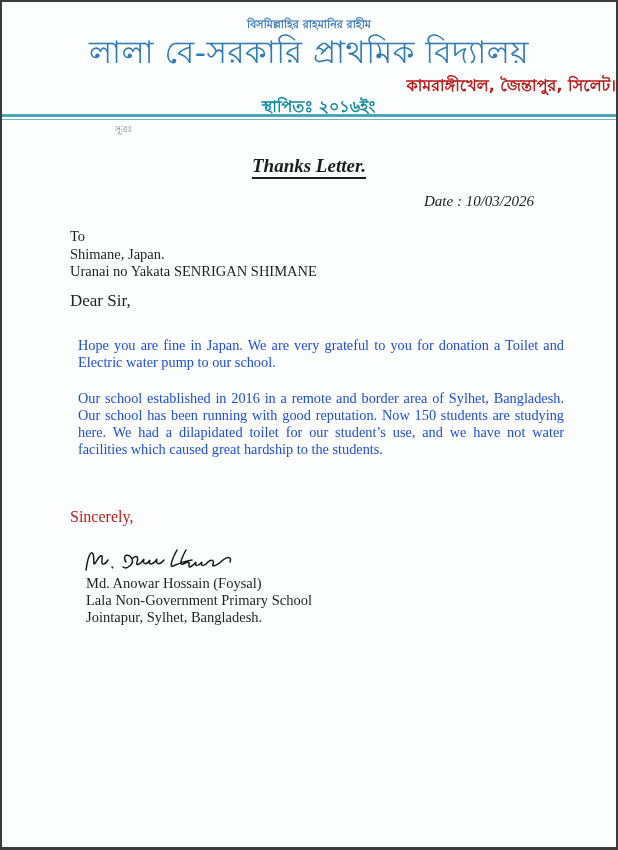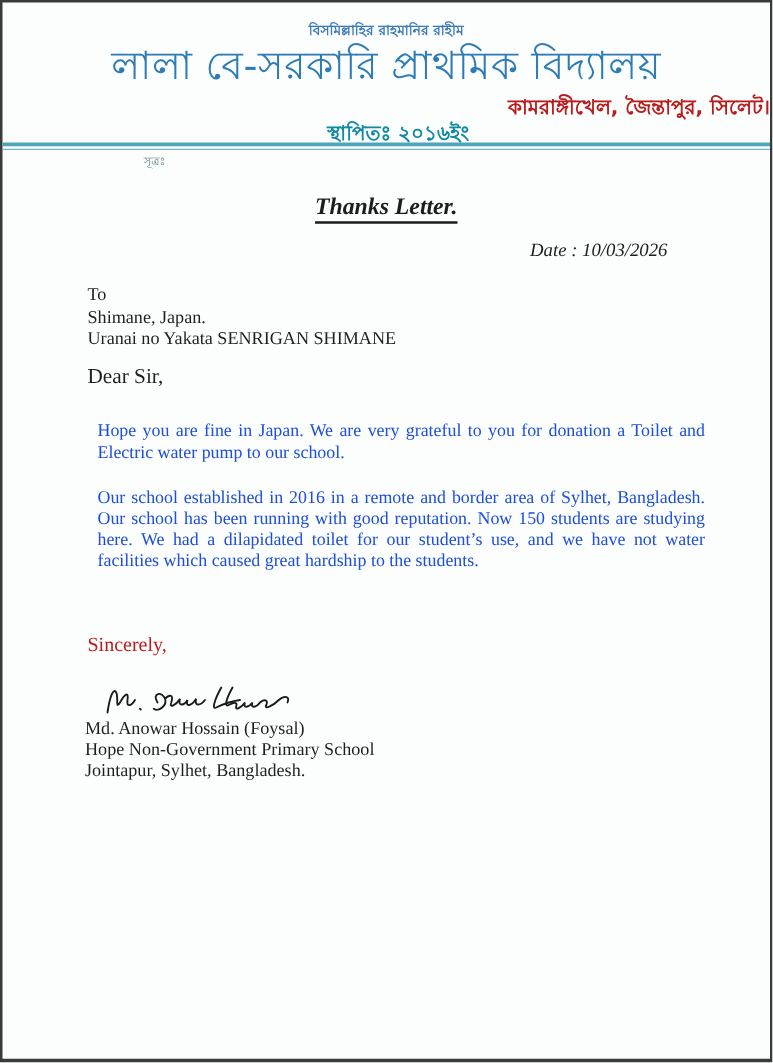--- a/index.html
+++ b/index.html
@@ -97,21 +97,21 @@
   .para-3 { top: 456px; }
   .closing {
     position: absolute; top: 506px; left: 68px;
     font-size: 16px;
     color: #b91c1c;
   }
   .signature {
     position: absolute; top: 542px; left: 80px;
   }
   .sig-block {
-    position: absolute; top: 573px; left: 66px;
+    position: absolute; top: 573px; left: 84px;
     font-size: 14.5px; line-height: 17px;
     color: #1f1f1f;
   }
 </style>
 </head>
 <body>
 
 <div class="page">
 
   <header>
@@ -150,17 +150,17 @@
     <g stroke="#1a1a1a" stroke-width="1.5" stroke-linecap="round" fill="none">
       <path d="M4 26 C6 12 9 6 11 10 C13 14 10 24 14 18 C18 11 21 9 20 16 C19 22 23 21 26 16"></path>
       <path d="M30 23 l0.6 0.6"></path>
       <path d="M44 18 C39 10 48 9 50 15 C52 20 45 26 41 23 M50 15 C54 11 57 12 55 18 C53 23 59 20 62 15 C60 21 65 21 68 16 C66 22 71 21 75 15 C73 21 78 21 82 16"></path>
       <path d="M95 6 C90 15 87 24 91 22 C97 19 103 17 110 16 M104 6 C99 15 97 22 101 20 C105 18 108 17 107 21 C106 25 111 22 114 18 C112 23 117 22 120 18 C118 23 123 22 126 18 C129 15 133 16 131 20 C129 24 136 21 141 16 C146 12 150 13 148 18"></path>
     </g>
   </svg>
 
   <div class="sig-block">
     <div>Md. Anowar Hossain (Foysal)</div>
-    <div>Hope Non-Government Primary School</div>
+    <div>Lala Non-Government Primary School</div>
     <div>Jointapur, Sylhet, Bangladesh.</div>
   </div>
 
 </div>
 
 </body></html>

